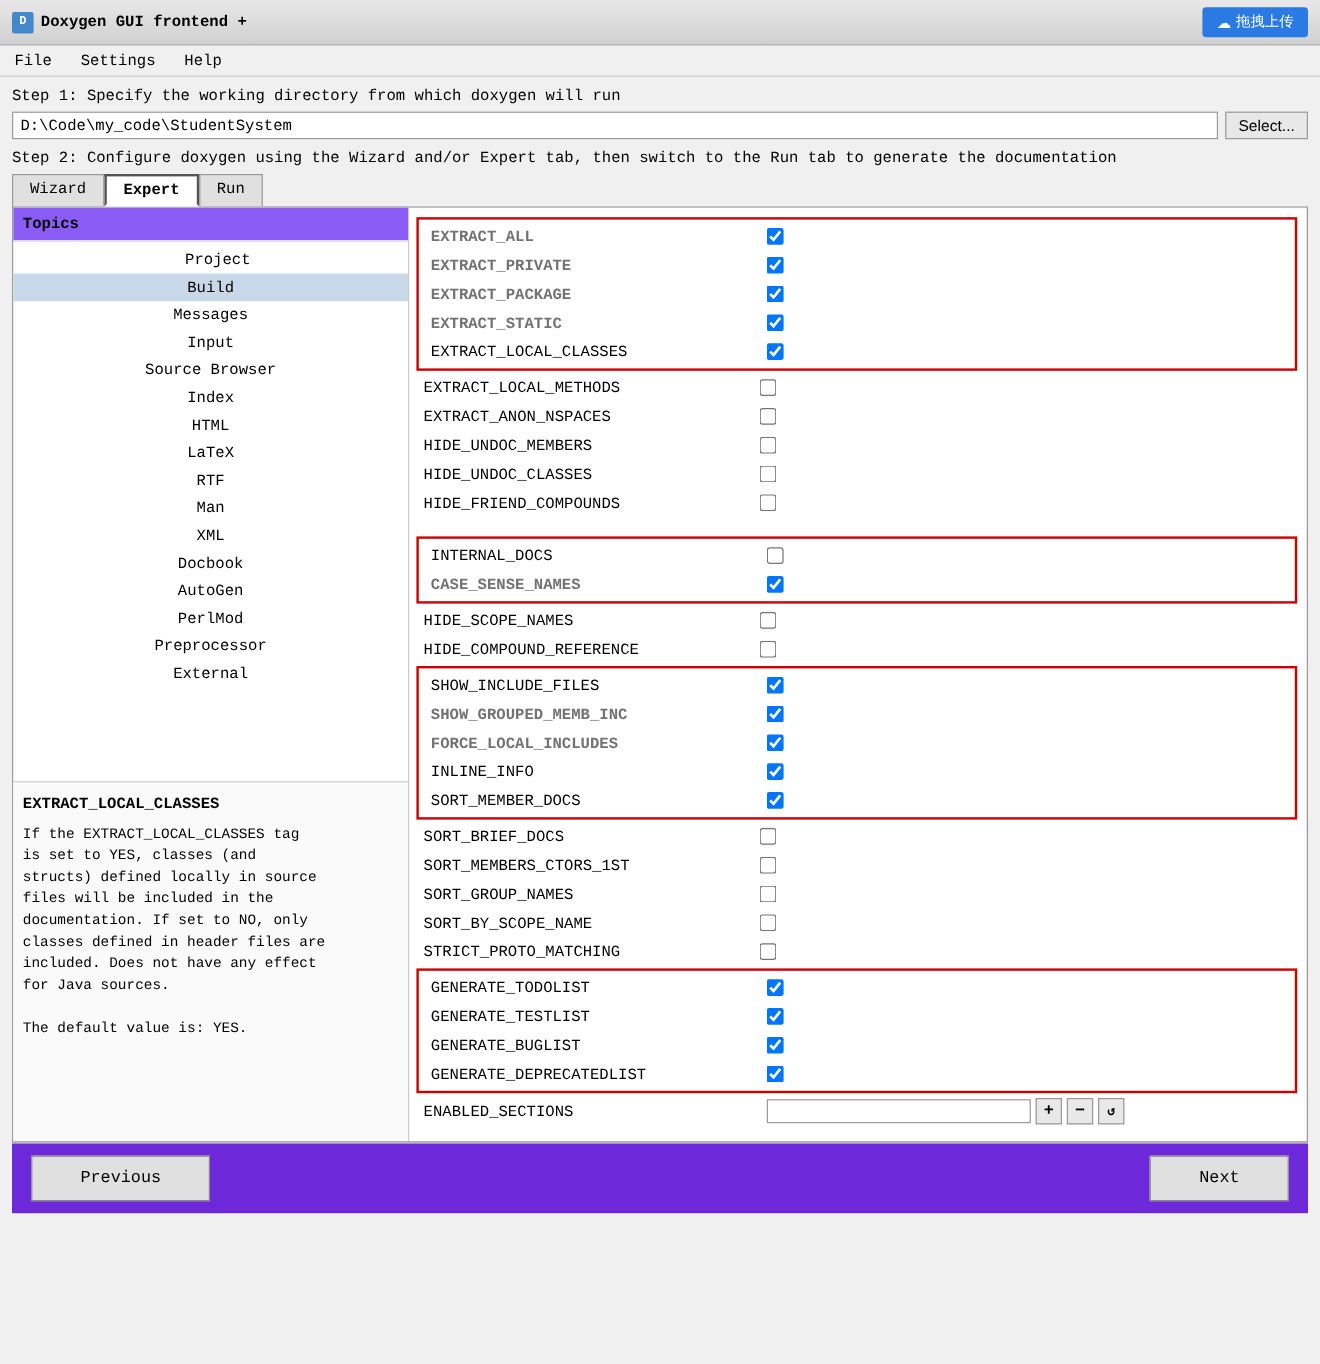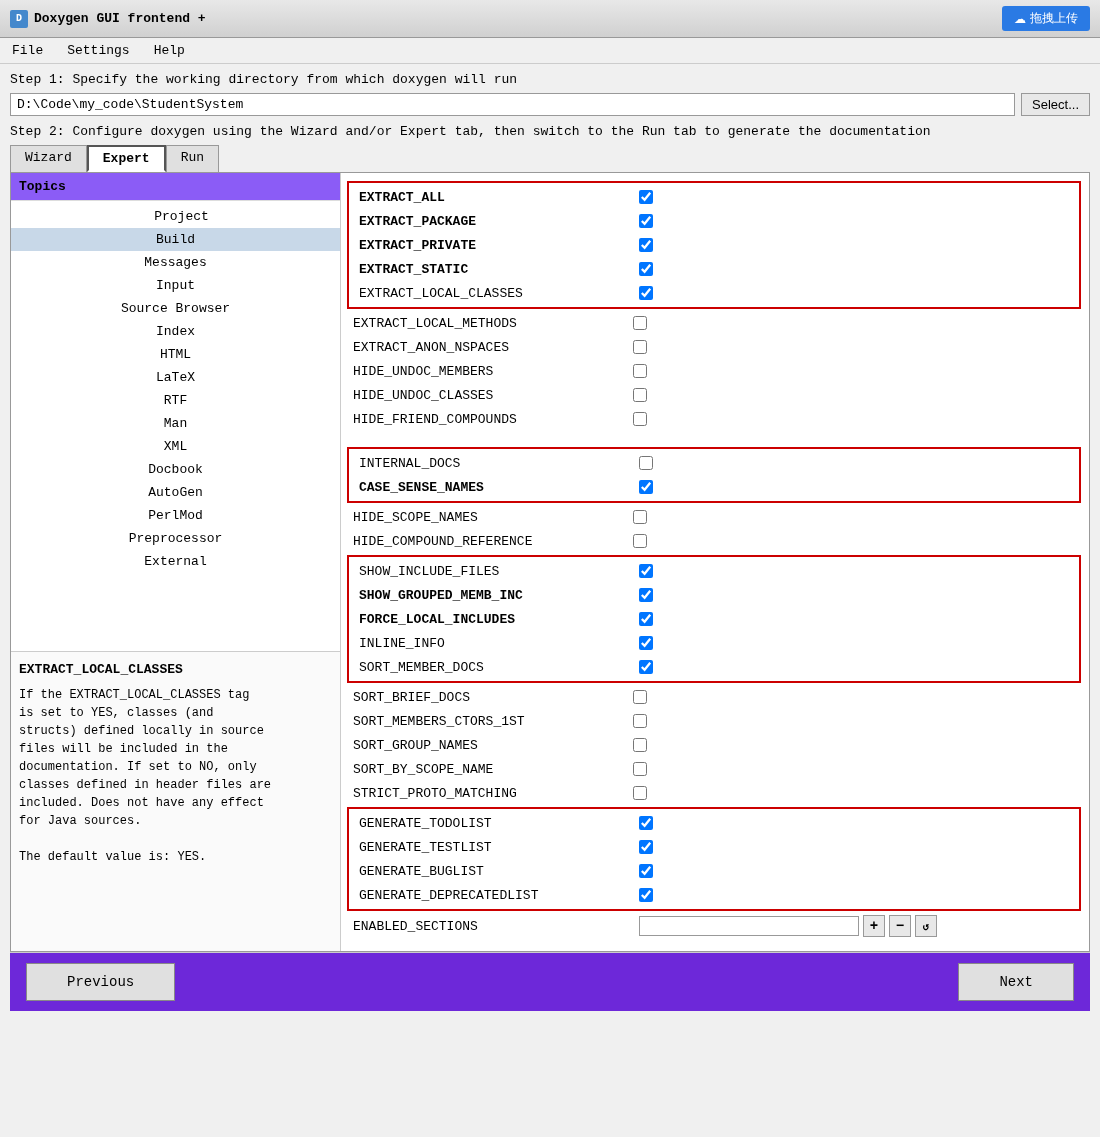--- a/index.html
+++ b/index.html
@@ -184,21 +184,21 @@
       min-height: 24px;
       font-size: 13px;
       font-family: 'Courier New', Courier, monospace;
     }
     .setting-name {
       width: 280px;
       flex-shrink: 0;
       font-size: 13px;
     }
     .setting-name.highlighted {
-      color: #000000;
+      color: #737373;
       font-weight: bold;
     }
     .setting-control {
       display: flex;
       align-items: center;
       gap: 6px;
     }
     .setting-checkbox {
       width: 14px;
       height: 14px;
@@ -315,27 +315,27 @@
       <div class="settings-list">
 
         <div style="border: 2px solid #cc0000; margin: 2px 4px 2px 2px; padding: 2px;">
           <div class="setting-row">
             <span class="setting-name highlighted">EXTRACT_ALL</span>
             <div class="setting-control">
               <input type="checkbox" class="setting-checkbox" checked="" style="">
             </div>
           </div>
           <div class="setting-row">
+            <span class="setting-name highlighted">EXTRACT_PRIVATE</span>
+            <div class="setting-control">
+              <input type="checkbox" class="setting-checkbox" checked="" style="">
+            </div>
+          </div>
+          <div class="setting-row">
             <span class="setting-name highlighted">EXTRACT_PACKAGE</span>
-            <div class="setting-control">
-              <input type="checkbox" class="setting-checkbox" checked="" style="">
-            </div>
-          </div>
-          <div class="setting-row">
-            <span class="setting-name highlighted">EXTRACT_PRIVATE</span>
             <div class="setting-control">
               <input type="checkbox" class="setting-checkbox" checked="" style="">
             </div>
           </div>
           <div class="setting-row">
             <span class="setting-name highlighted">EXTRACT_STATIC</span>
             <div class="setting-control">
               <input type="checkbox" class="setting-checkbox" checked="" style="">
             </div>
           </div>

